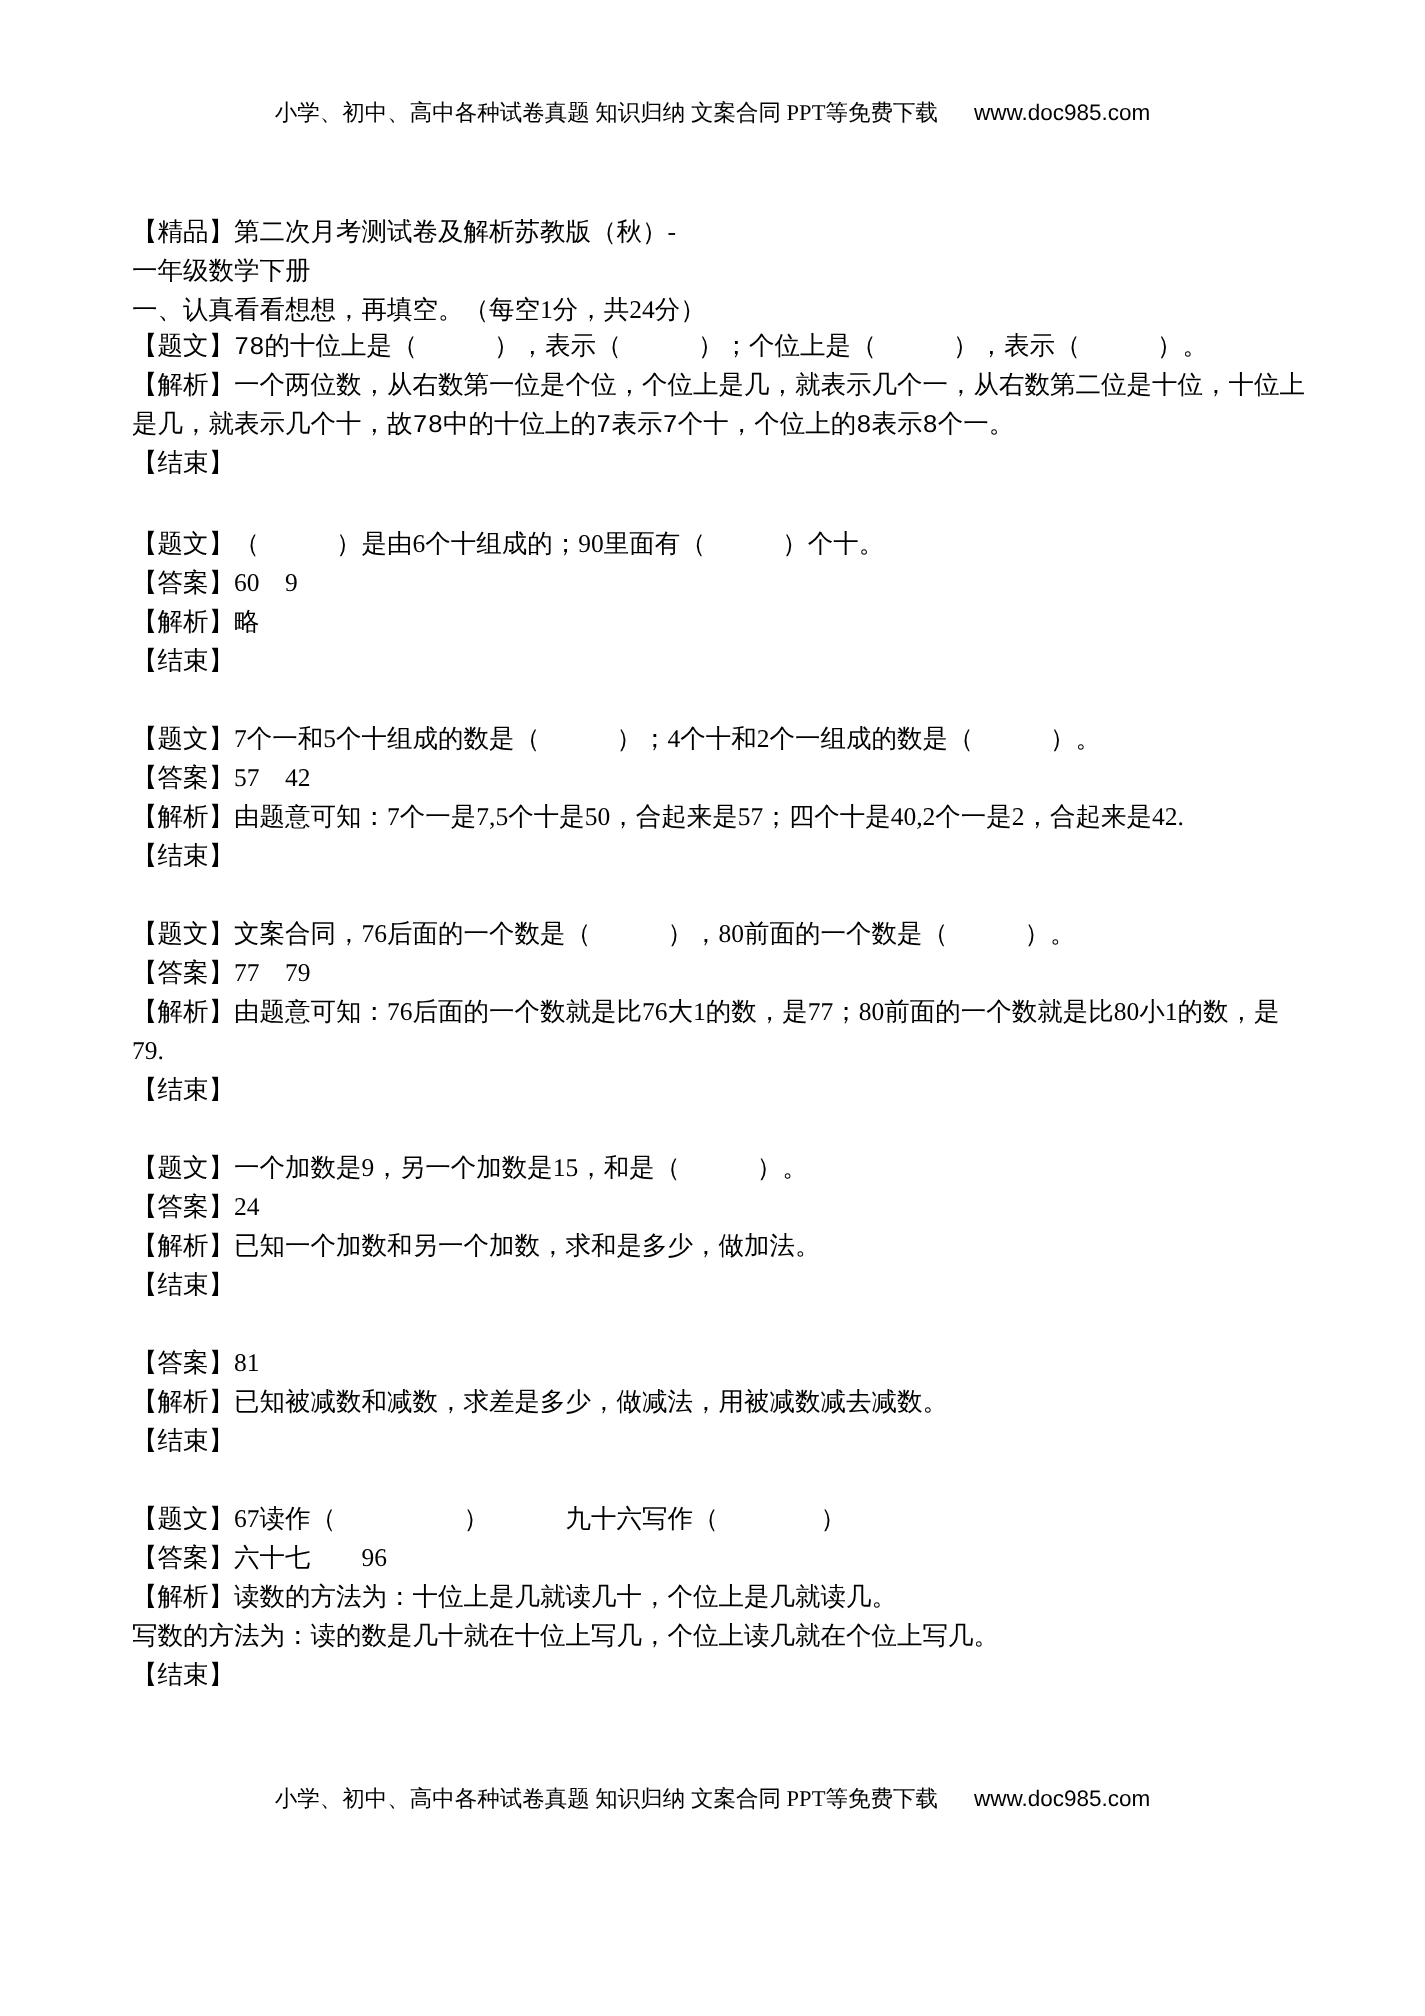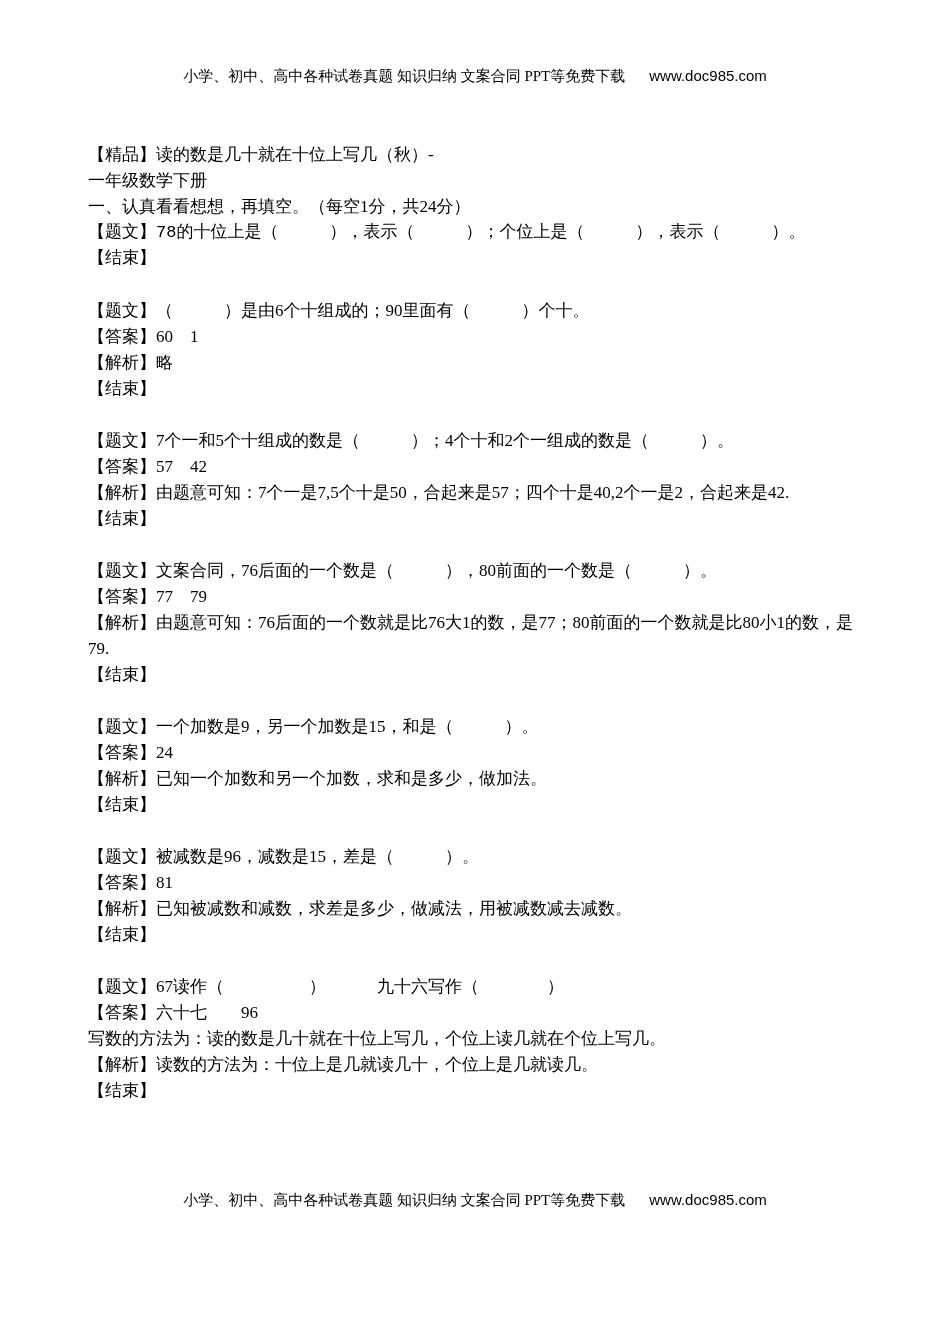--- a/index.html
+++ b/index.html
@@ -52,32 +52,33 @@
 <body>
 
 <div class="page">
 
   <div class="page-header">
     <span>小学、初中、高中各种试卷真题 知识归纳 文案合同 PPT等免费下载</span><span class="hdr-url">www.doc985.com</span>
   </div>
 
   <div class="content">
 
-    <div class="line">【精品】读的数是几十就在十位上写几（秋）-</div>
+    <div class="line">【精品】第二次月考测试卷及解析苏教版（秋）-</div>
     <div class="line">一年级数学下册</div>
     <div class="line">一、认真看看想想，再填空。（每空1分，共24分）</div>
 
     <div class="qblock first">
       <div class="line">【题文】78的十位上是（　　　），表示（　　　）；个位上是（　　　），表示（　　　）。</div>
+      <div class="line">【解析】一个两位数，从右数第一位是个位，个位上是几，就表示几个一，从右数第二位是十位，十位上是几，就表示几个十，故78中的十位上的7表示7个十，个位上的8表示8个一。</div>
       <div class="line">【结束】</div>
     </div>
 
     <div class="qblock">
       <div class="line">【题文】（　　　）是由6个十组成的；90里面有（　　　）个十。</div>
-      <div class="line">【答案】60　1</div>
+      <div class="line">【答案】60　9</div>
       <div class="line">【解析】略</div>
       <div class="line">【结束】</div>
     </div>
 
     <div class="qblock">
       <div class="line">【题文】7个一和5个十组成的数是（　　　）；4个十和2个一组成的数是（　　　）。</div>
       <div class="line">【答案】57　42</div>
       <div class="line">【解析】由题意可知：7个一是7,5个十是50，合起来是57；四个十是40,2个一是2，合起来是42.</div>
       <div class="line">【结束】</div>
     </div>
@@ -90,31 +91,30 @@
     </div>
 
     <div class="qblock">
       <div class="line">【题文】一个加数是9，另一个加数是15，和是（　　　）。</div>
       <div class="line">【答案】24</div>
       <div class="line">【解析】已知一个加数和另一个加数，求和是多少，做加法。</div>
       <div class="line">【结束】</div>
     </div>
 
     <div class="qblock">
-      <div class="line">【题文】被减数是96，减数是15，差是（　　　）。</div>
       <div class="line">【答案】81</div>
       <div class="line">【解析】已知被减数和减数，求差是多少，做减法，用被减数减去减数。</div>
       <div class="line">【结束】</div>
     </div>
 
     <div class="qblock">
       <div class="line">【题文】67读作（　　　　　）　　　九十六写作（　　　　）</div>
       <div class="line">【答案】六十七　　96</div>
+      <div class="line">【解析】读数的方法为：十位上是几就读几十，个位上是几就读几。</div>
       <div class="line">写数的方法为：读的数是几十就在十位上写几，个位上读几就在个位上写几。</div>
-      <div class="line">【解析】读数的方法为：十位上是几就读几十，个位上是几就读几。</div>
       <div class="line">【结束】</div>
     </div>
 
   </div>
 
   <div class="page-footer">
     <span>小学、初中、高中各种试卷真题 知识归纳 文案合同 PPT等免费下载</span><span class="hdr-url">www.doc985.com</span>
   </div>
 
 </div>

